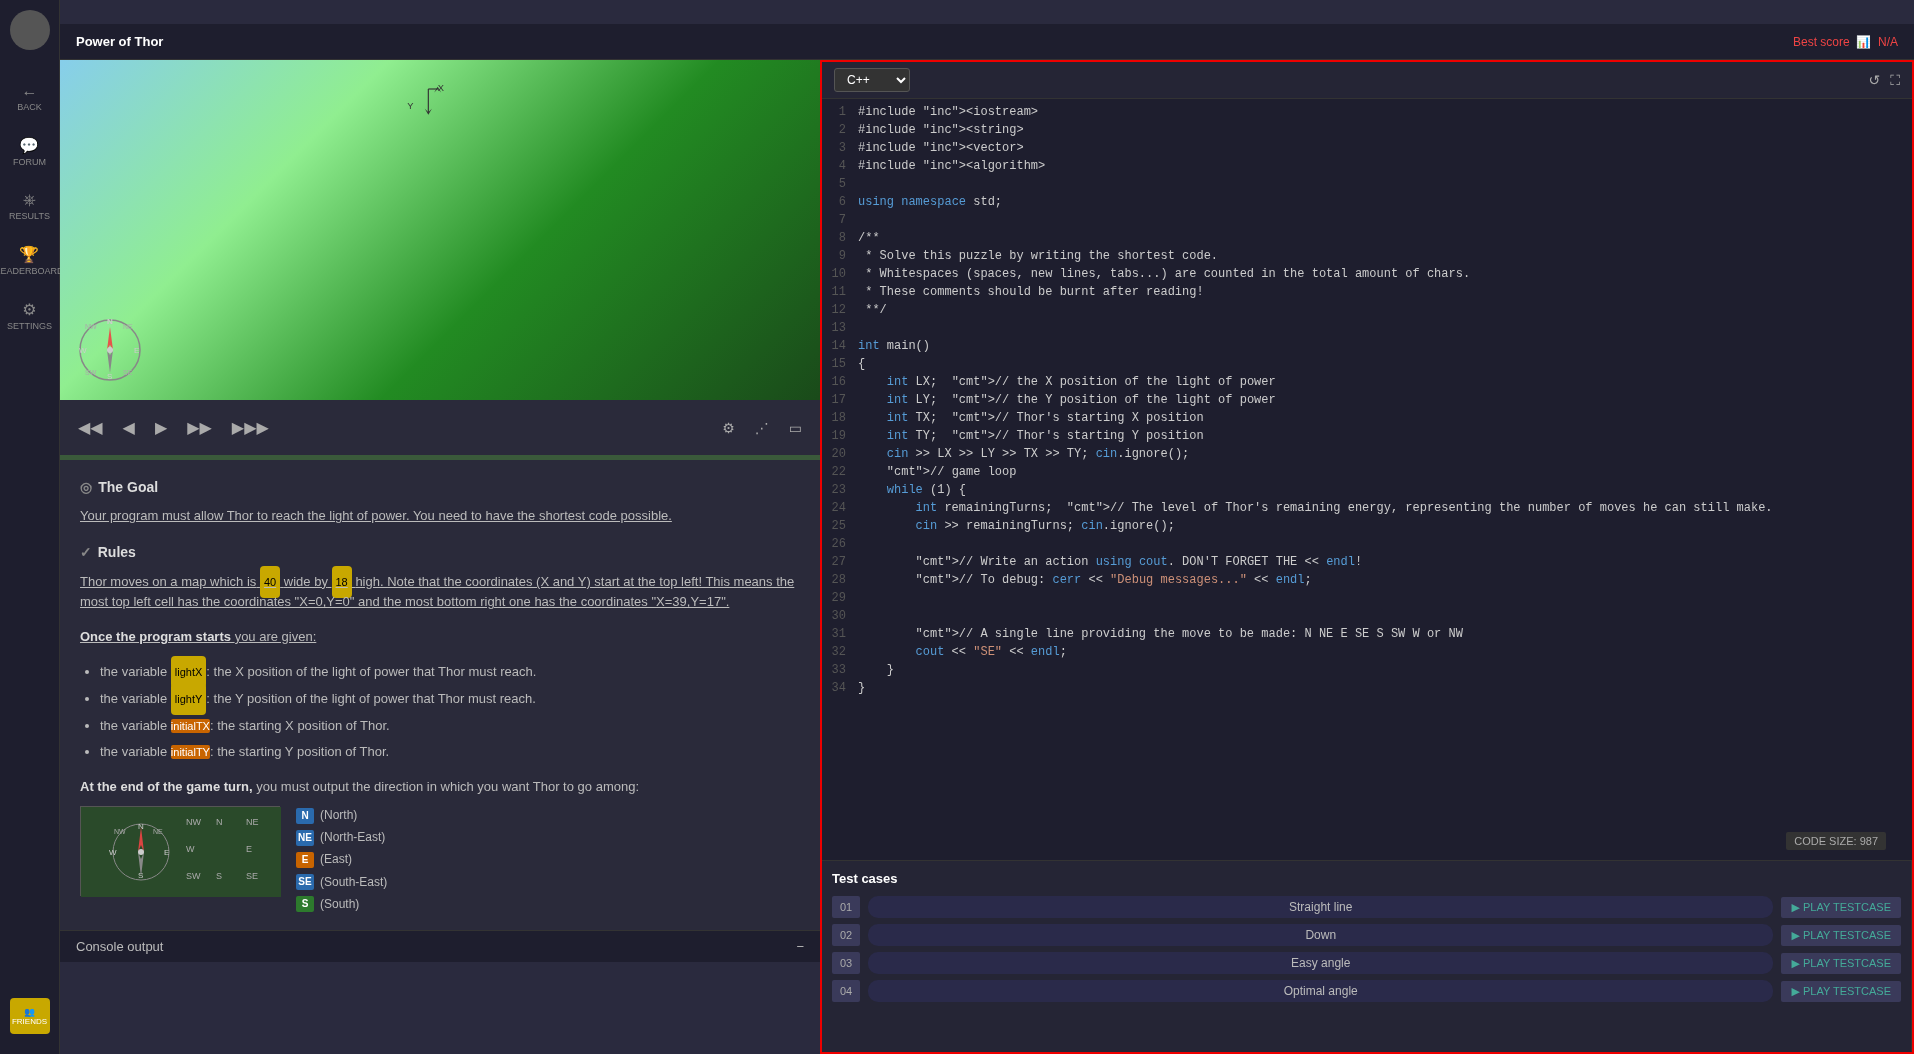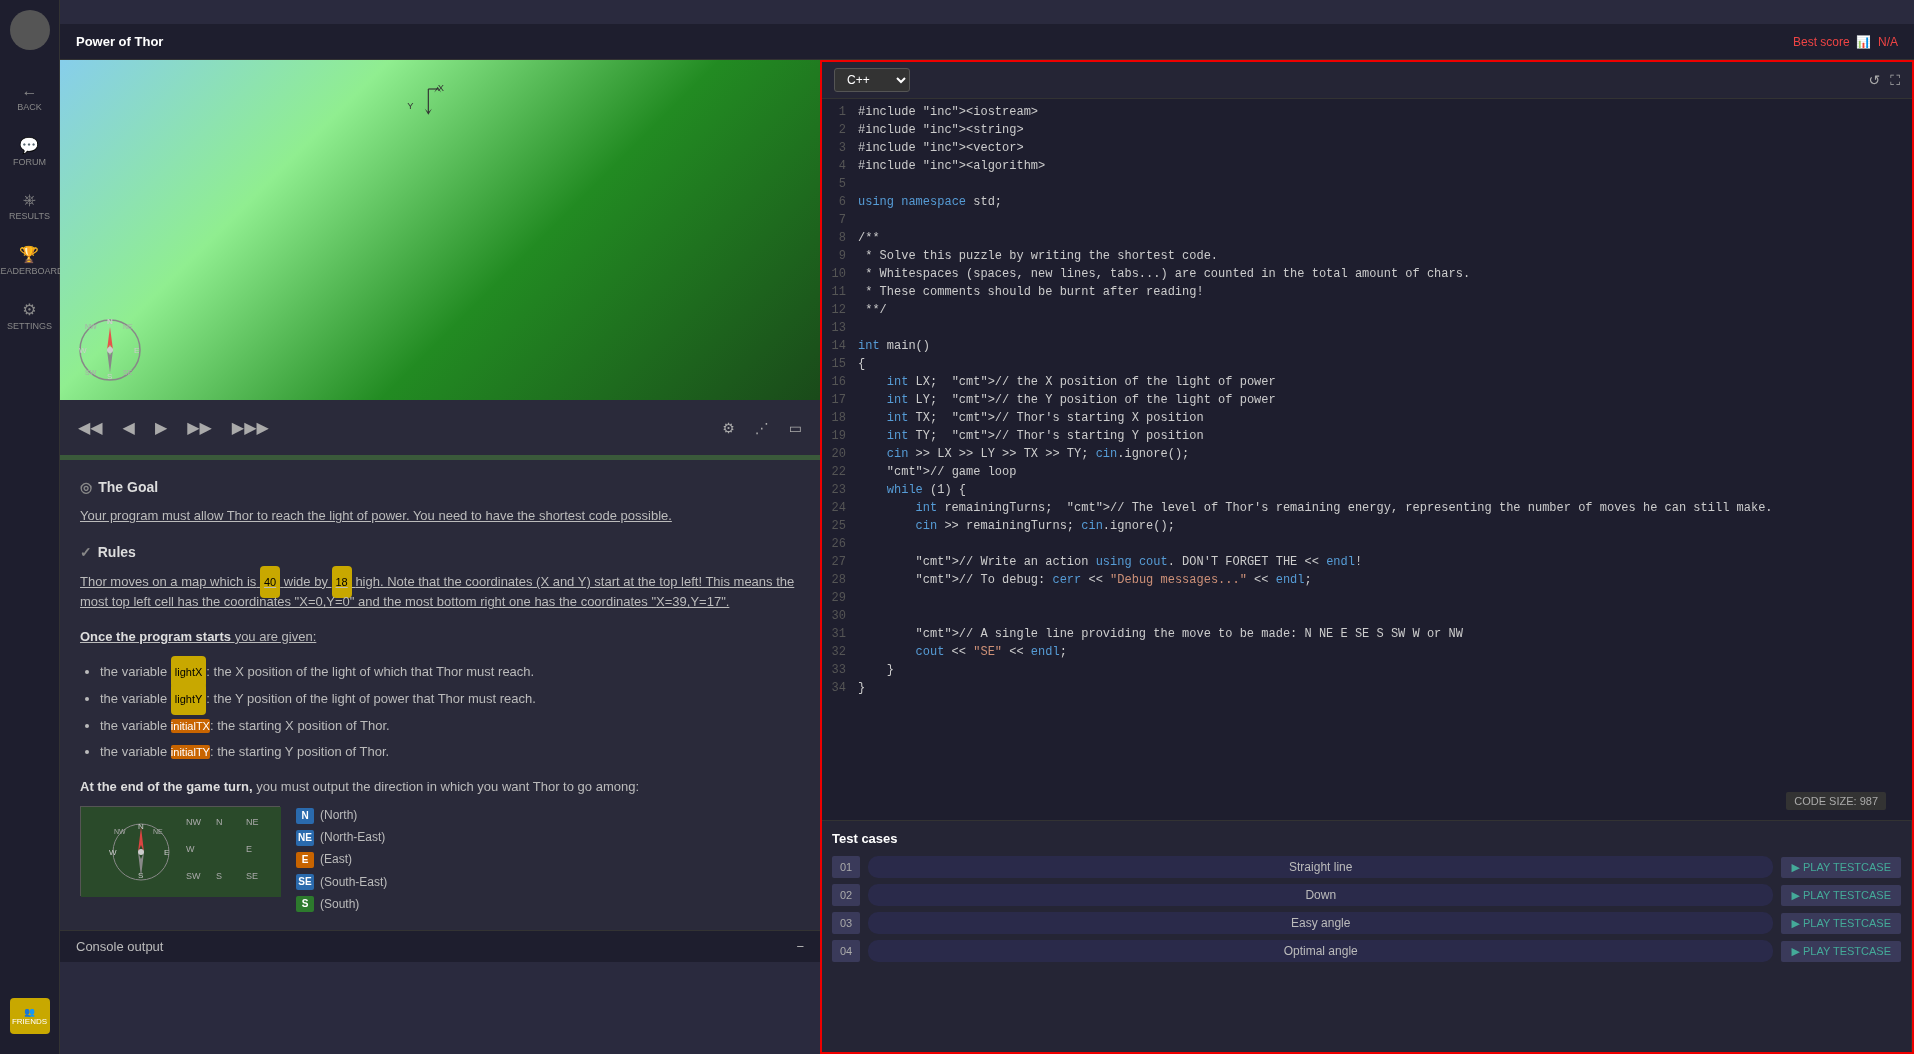--- a/index.html
+++ b/index.html
@@ -277,21 +277,21 @@
       flex: 1;
       position: relative;
       overflow: hidden;
       display: flex;
       flex-direction: column;
     }
 
     
     .bottom-panels {
       display: flex;
-      height: 232px;
+      height: 192px;
       border-top: 1px solid #333;
       flex-shrink: 0;
     }
     .test-cases {
       flex: 1;
       background: #252535;
       padding: 10px;
       border-right: 1px solid #333;
     }
     .actions-panel {
@@ -481,21 +481,21 @@
           <span>wide by</span>
           <span class="highlight-yellow">18</span>
           <span>high. Note that the coordinates (X and Y) start at the top left! This means the most top left cell has the coordinates "X=0,Y=0" and the most bottom right one has the coordinates "X=39,Y=17".</span>
         </p>
 
         <p class="desc-text">
           <span class="bold">Once the program starts</span>
           <span>you are given:</span>
         </p>
         <ul>
-          <li>the variable <span class="highlight-yellow">lightX</span><span>: the X position of the light of which that Thor must reach.</span></li>
+          <li>the variable <span class="highlight-yellow">lightX</span><span>: the X position of the light of power that Thor must reach.</span></li>
           <li>the variable <span class="highlight-yellow">lightY</span><span>: the Y position of the light of power that Thor must reach.</span></li>
           <li>the variable <span class="highlight-orange">initialTX</span><span>: the starting X position of Thor.</span></li>
           <li>the variable <span class="highlight-orange">initialTY</span><span>: the starting Y position of Thor.</span></li>
         </ul>
 
         <p>
           <span class="bold">At the end of the game turn,</span>
           <span> you must output the direction in which you want Thor to go among:</span>
         </p>
         <div class="direction-box">

